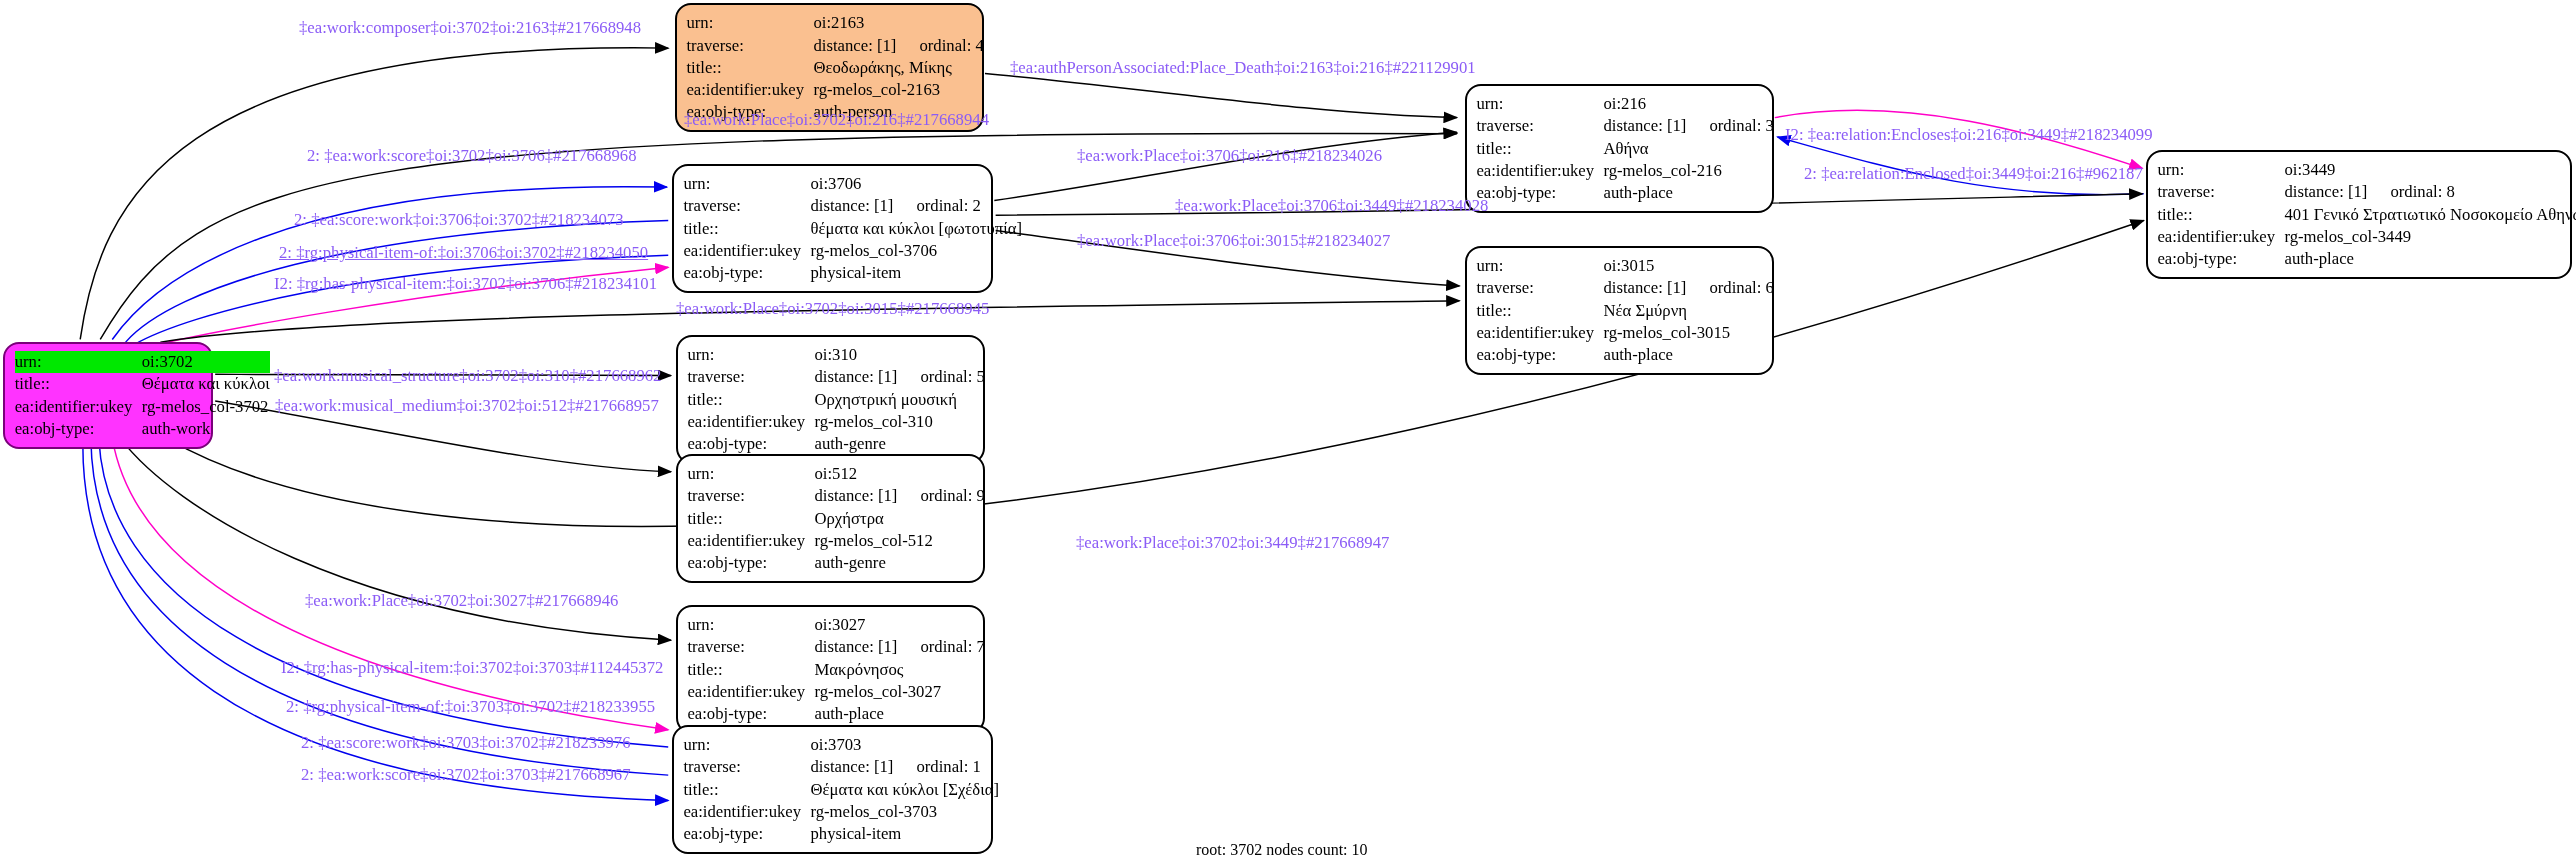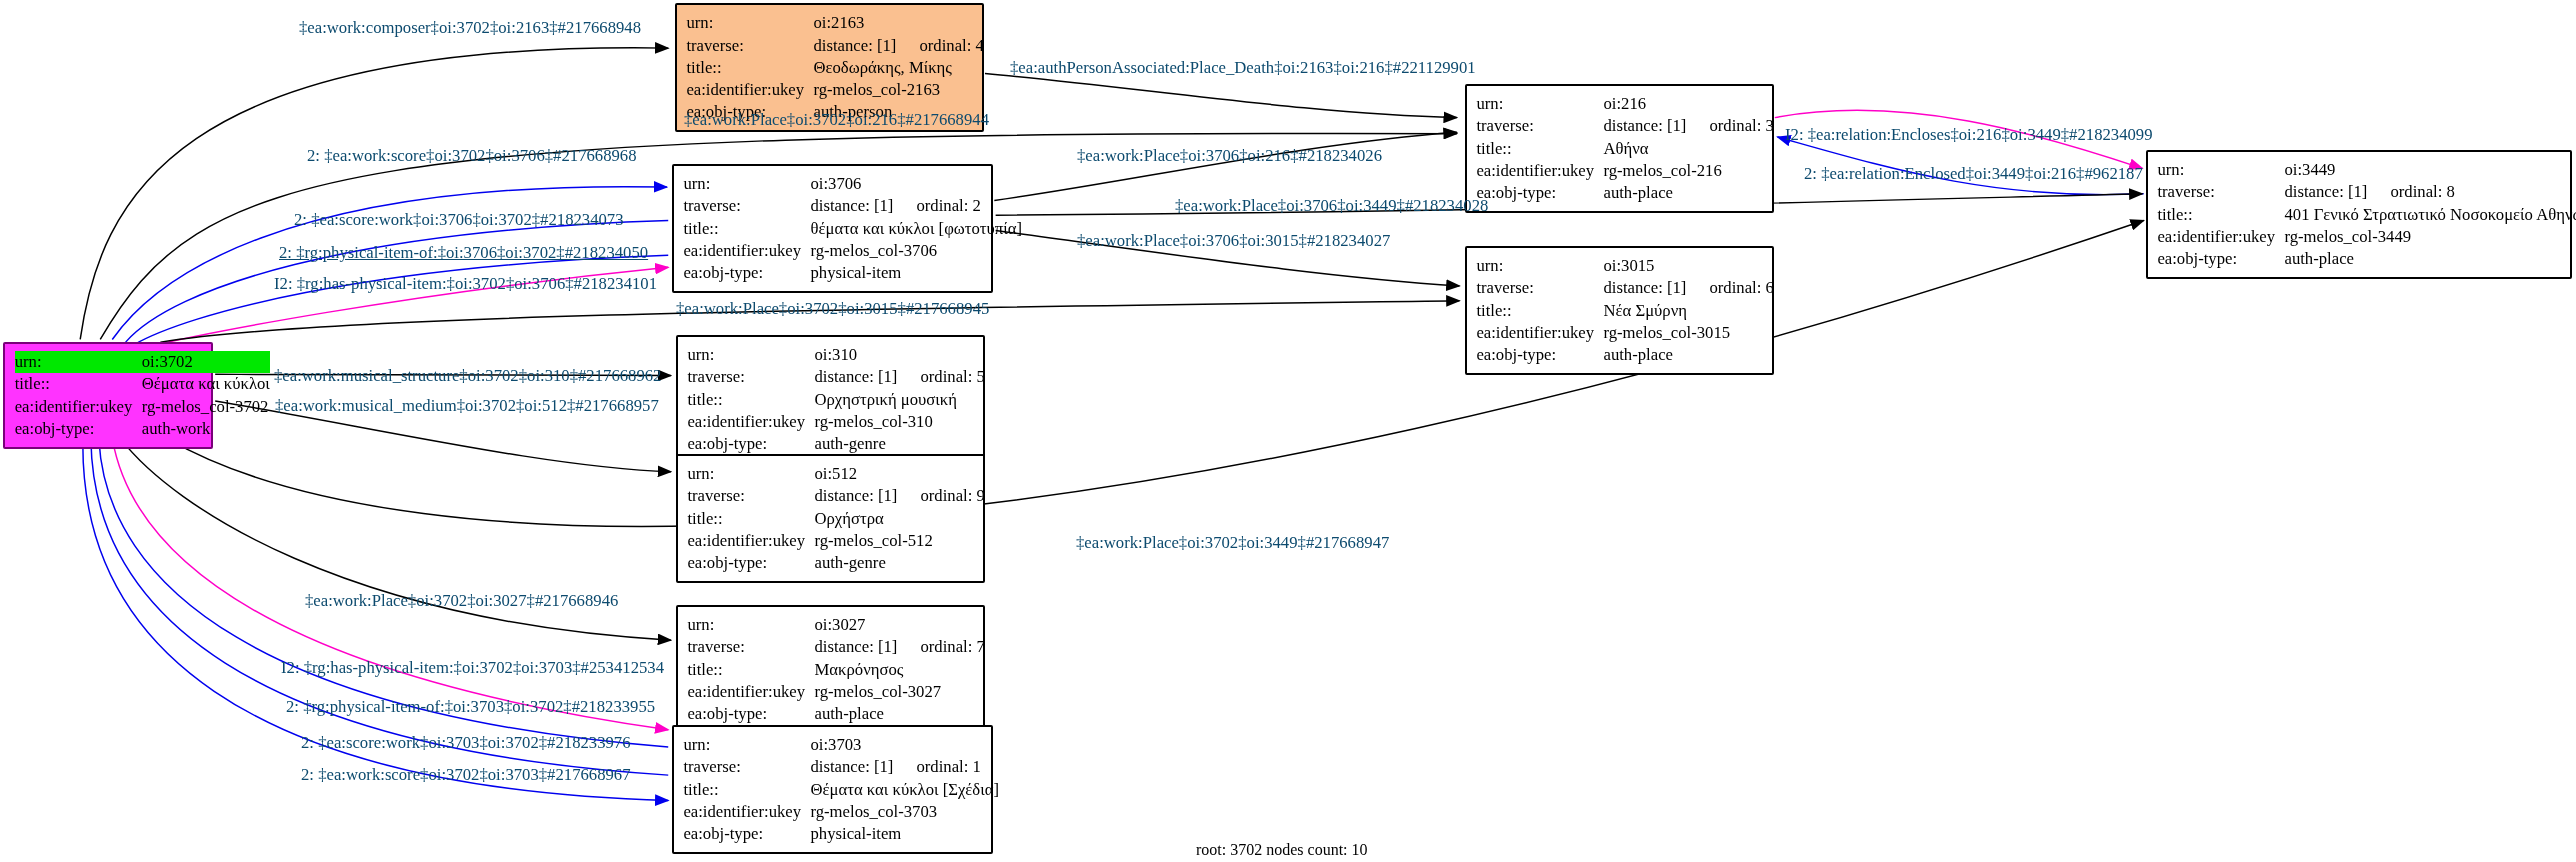--- a/index.html
+++ b/index.html
@@ -1,35 +1,35 @@
 <!DOCTYPE html>
 <html style="font-size:10.7px"><head>
 <meta charset="utf-8">
 <style>
   html,body{margin:0;padding:0;background:#ffffff;}
   body{width:2576px;height:862px;position:relative;overflow:hidden;
        font-family:"Liberation Serif","DejaVu Serif",serif;color:#000;}
   #canvas{position:absolute;inset:0;width:2576px;height:862px;}
   svg.edges{position:absolute;left:0;top:0;width:2576px;height:862px;pointer-events:none;}
 
-  .node{position:absolute;box-sizing:border-box;border:2px solid #000;border-radius:2px;
+  .node{position:absolute;box-sizing:border-box;border:2px solid #000;border-radius:16px;
         background:#ffffff;padding:6.7px 9.4px;}
   .node.person{background:#fac090;border-color:#000;}
   .node.work{background:#ff33ff;border-color:#7a007a;border-width:2.7px;}
 
   .node table{border-collapse:collapse;width:100%;}
   .node td{font-size:16.7px;line-height:1.18;padding:1.3px 0;white-space:nowrap;vertical-align:top;}
   .node td.k{width:134px;padding-right:9.4px;}
   .node td.v{}
   .node .urnrow td{background:transparent;}
   .node.work .urnrow td{background:#00e800;}
   .node .sub{display:inline-block;}
   .node .ord{margin-left:23px;}
 
-  .elabel{position:absolute;font-size:16.7px;line-height:1;white-space:nowrap;color:#0c4a6e;}
+  .elabel{position:absolute;font-size:16.7px;line-height:1;white-space:nowrap;color:#8b5cf6;}
   .footer{position:absolute;font-size:16px;white-space:nowrap;}
 </style>
 </head>
 <body>
 
 <div id="canvas">
 
   <svg class="edges" viewBox="0 0 3855 1290" xmlns="http://www.w3.org/2000/svg">
     <defs>
       <marker id="ahk" markerWidth="10" markerHeight="8" refX="9" refY="4" orient="auto">
@@ -364,21 +364,21 @@
   <div class="elabel" style="left:1804px;top:166px;">2: ‡ea:relation:Enclosed‡oi:3449‡oi:216‡#962187</div>
   <div class="elabel" style="left:1175px;top:198px;">‡ea:work:Place‡oi:3706‡oi:3449‡#218234028</div>
   <div class="elabel" style="left:279px;top:245px;text-decoration:underline;">2: ‡rg:physical-item-of:‡oi:3706‡oi:3702‡#218234050</div>
   <div class="elabel" style="left:1077px;top:233px;">‡ea:work:Place‡oi:3706‡oi:3015‡#218234027</div>
   <div class="elabel" style="left:274px;top:276px;">I2: ‡rg:has-physical-item:‡oi:3702‡oi:3706‡#218234101</div>
   <div class="elabel" style="left:676px;top:301px;">‡ea:work:Place‡oi:3702‡oi:3015‡#217668945</div>
   <div class="elabel" style="left:274px;top:368px;">‡ea:work:musical_structure‡oi:3702‡oi:310‡#217668962</div>
   <div class="elabel" style="left:275px;top:398px;">‡ea:work:musical_medium‡oi:3702‡oi:512‡#217668957</div>
   <div class="elabel" style="left:1076px;top:499px;margin-top:36px;">‡ea:work:Place‡oi:3702‡oi:3449‡#217668947</div>
   <div class="elabel" style="left:305px;top:593px;">‡ea:work:Place‡oi:3702‡oi:3027‡#217668946</div>
-  <div class="elabel" style="left:281px;top:660px;">I2: ‡rg:has-physical-item:‡oi:3702‡oi:3703‡#253412534</div>
+  <div class="elabel" style="left:281px;top:660px;">I2: ‡rg:has-physical-item:‡oi:3702‡oi:3703‡#112445372</div>
   <div class="elabel" style="left:286px;top:699px;">2: ‡rg:physical-item-of:‡oi:3703‡oi:3702‡#218233955</div>
   <div class="elabel" style="left:301px;top:735px;">2: ‡ea:score:work‡oi:3703‡oi:3702‡#218233976</div>
   <div class="elabel" style="left:301px;top:767px;">2: ‡ea:work:score‡oi:3702‡oi:3703‡#217668967</div>
 
   <div class="footer" style="left:1196px;top:841px;">root: 3702 nodes count: 10</div>
 
 </div>
 
 
 </body></html>

